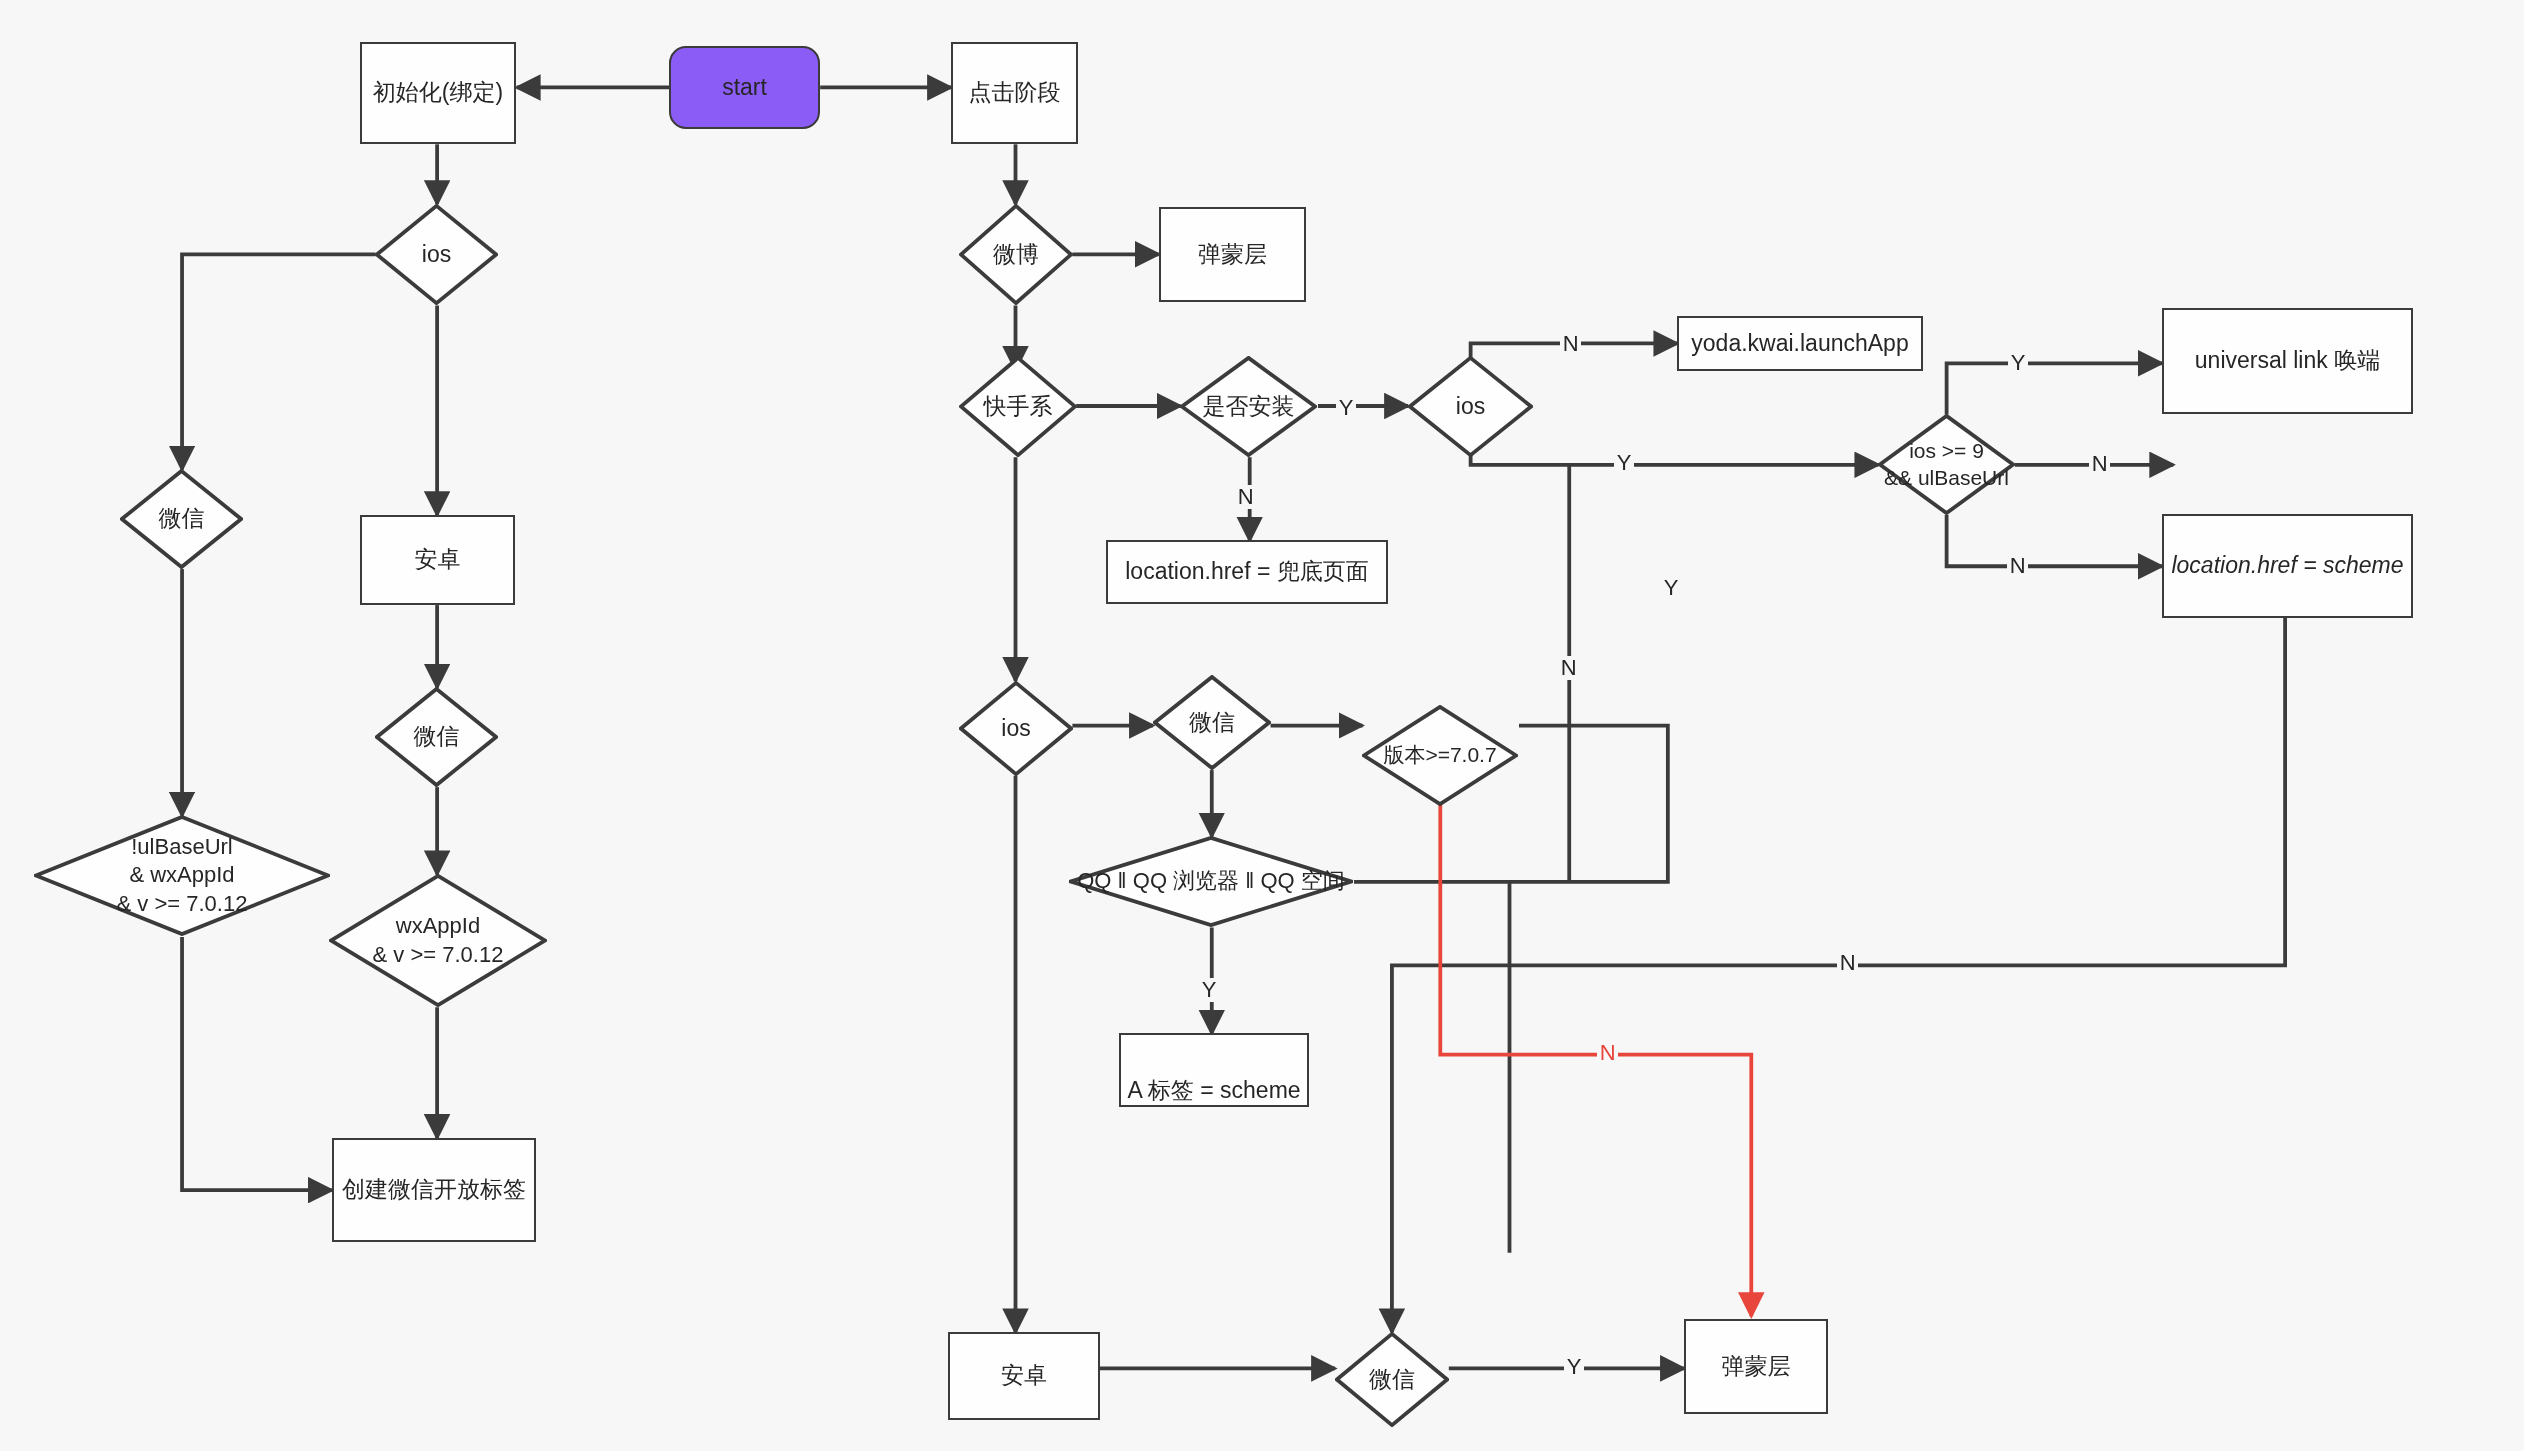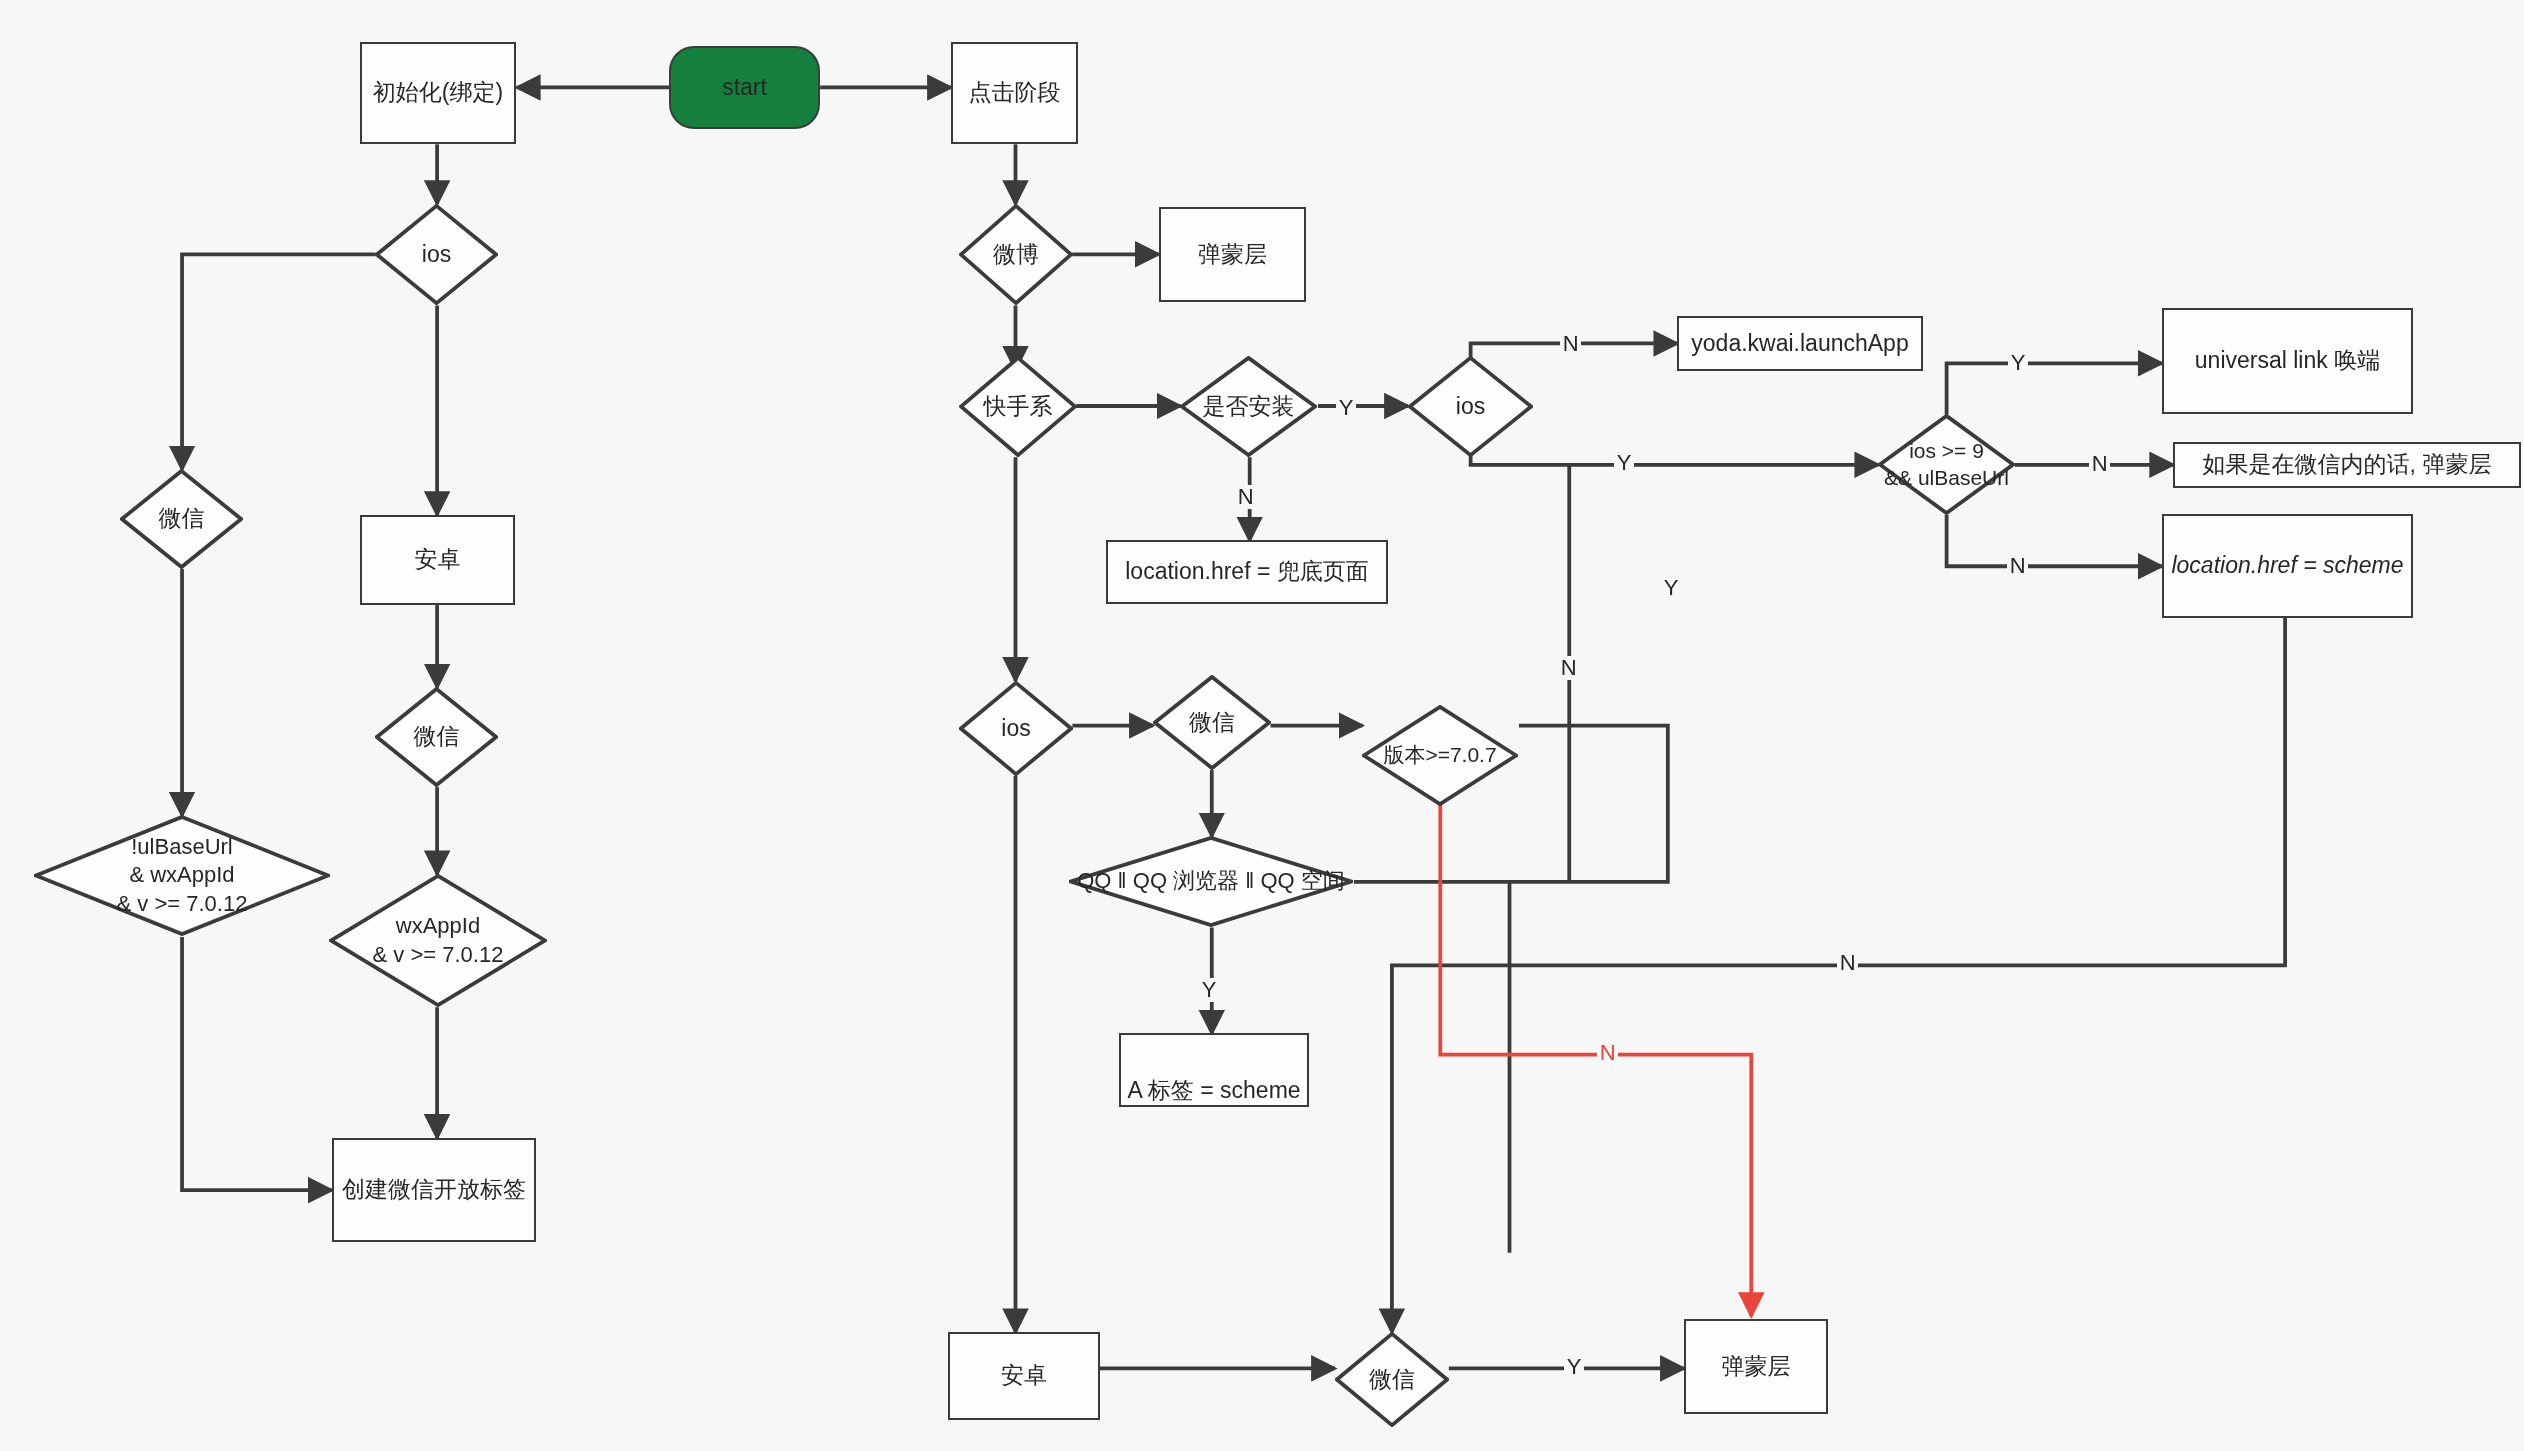--- a/index.html
+++ b/index.html
@@ -33,23 +33,23 @@
     color: #262626;
     font-size: 23px;
     line-height: 1.28;
     white-space: pre-line;
   }
   .node.box {
     background: #fefefe;
     border: 2.8px solid #3b3b3b;
   }
   .node.rounded {
-    background: #15803d;
+    background: #8b5cf6;
     border: 2.8px solid #3b3b3b;
-    border-radius: 25px;
+    border-radius: 17px;
     align-items: center;
   }
   .node.diamond {
     background: transparent;
     border: none;
   }
   .node.diamond .dia-svg {
     position: absolute;
     left: 0; top: 0;
     width: 100%;
@@ -262,23 +262,20 @@
       <polygon points="72,2 142,53 72,104 2,53" fill="#fefefe" stroke="#3b3b3b" stroke-width="4"></polygon>
     </svg>
     <span class="dia-label" style="font-size:21px;">ios &gt;= 9
 &amp;&amp; ulBaseUrl</span>
   </div>
 
   <div class="node box" style="left:2162px; top:308px; width:251px; height:106px;">
     <span>universal link 唤端</span>
   </div>
 
-  <div class="node box" style="left:2173px; top:442px; width:348px; height:46px;">
-    <span>如果是在微信内的话, 弹蒙层</span>
-  </div>
 
   <div class="node box" style="left:2162px; top:514px; width:251px; height:104px;font-style:italic;">
     <span>location.href = scheme</span>
   </div>
 
   <div class="node diamond" style="left:959px; top:681px; width:114px; height:95px;">
     <svg class="dia-svg" viewBox="0 0 120 100" preserveAspectRatio="none">
       <polygon points="60,2 118,50 60,98 2,50" fill="#fefefe" stroke="#3b3b3b" stroke-width="4"></polygon>
     </svg>
     <span class="dia-label">ios</span>

